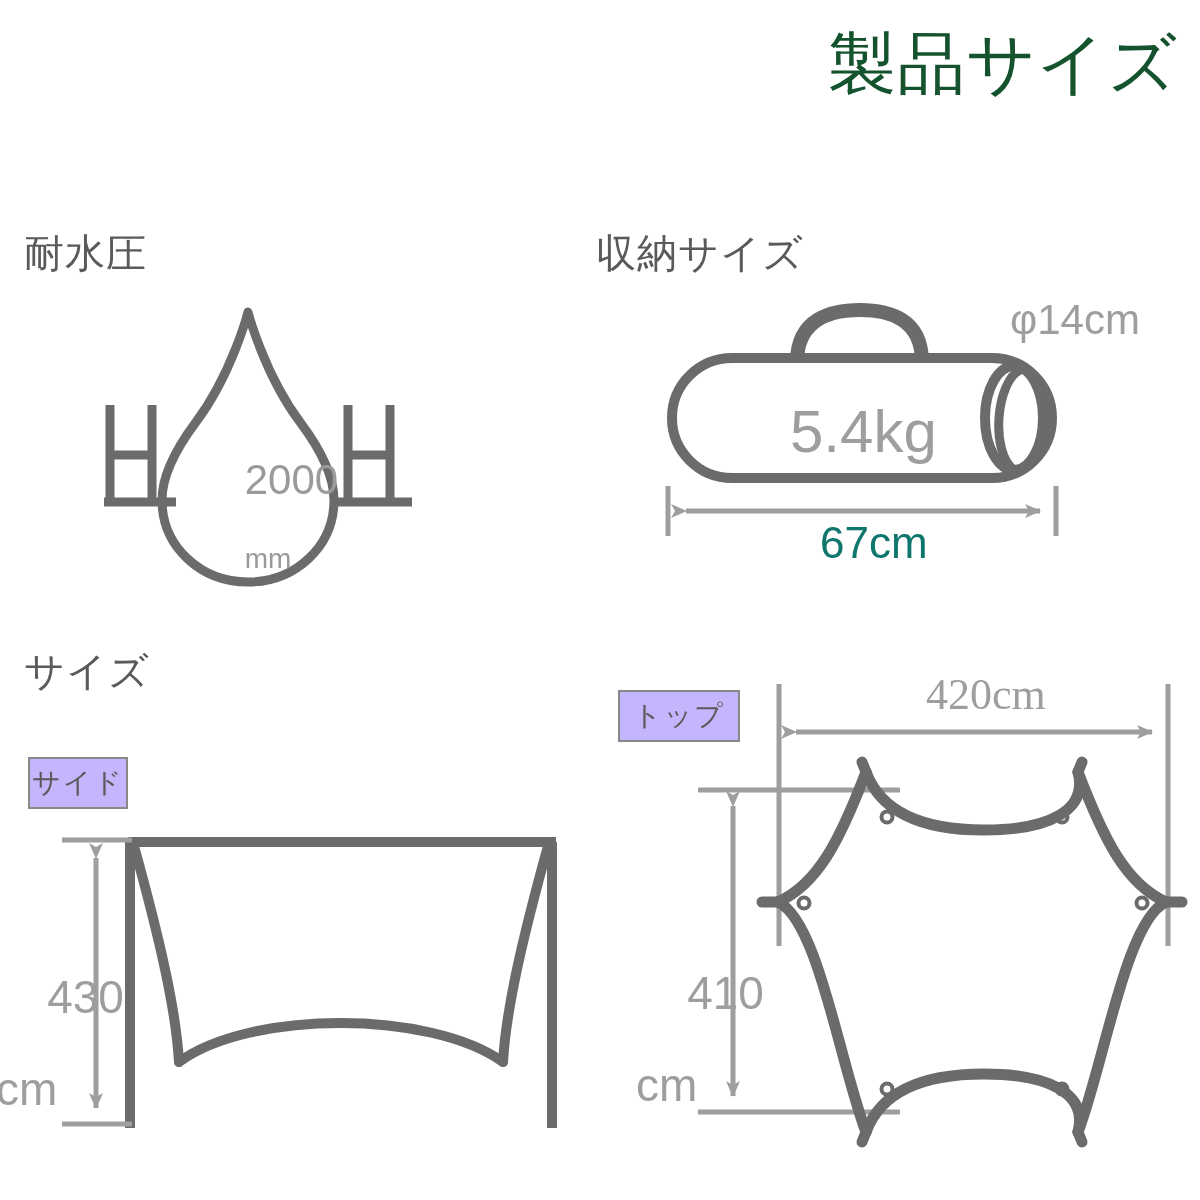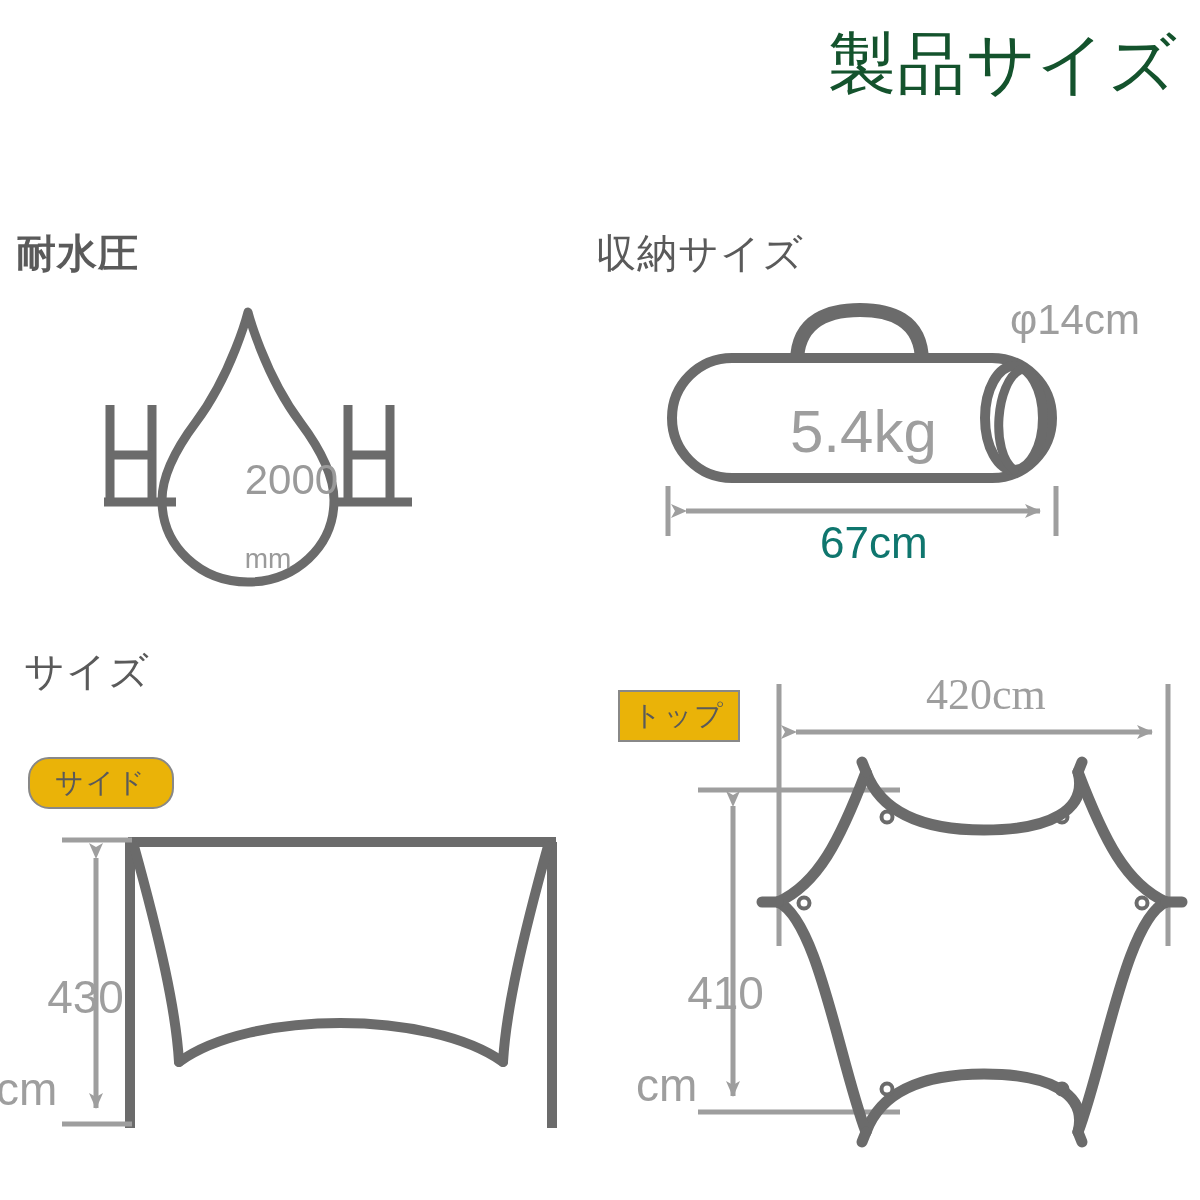--- a/index.html
+++ b/index.html
@@ -46,37 +46,37 @@
     font-size: 68px;
     color: #14532d;
     letter-spacing: 1px;
   }
 
   .section-title {
     font-size: 40px;
     color: #5a5a5a;
     letter-spacing: 1px;
   }
-  .sec-water   { left: 16px;  top: 232px; font-weight: bold; }
+  .sec-water   { left: 24px;  top: 232px; }
   .sec-storage { left: 596px; top: 232px; }
   .sec-size    { left: 24px;  top: 650px; }
 
   .view-badge {
     position: absolute;
     border: 2px solid #888888;
-    background: #eab308;
+    background: #c4b5fd;
     font-size: 28px;
     color: #5a5a5a;
     display: flex;
     align-items: center;
     justify-content: center;
     letter-spacing: 2px;
     box-sizing: border-box;
   }
-  .badge-side { left: 28px;  top: 757px; width: 146px; height: 52px; border-radius: 21px; }
+  .badge-side { left: 28px;  top: 757px; width: 100px; height: 52px; }
   .badge-top  { left: 618px; top: 690px; width: 122px; height: 52px; }
 
   .dim-text {
     color: #9e9e9e;
     font-weight: 400;
   }
 
   .drop-val {
     left: 198px;
     top: 414px;

